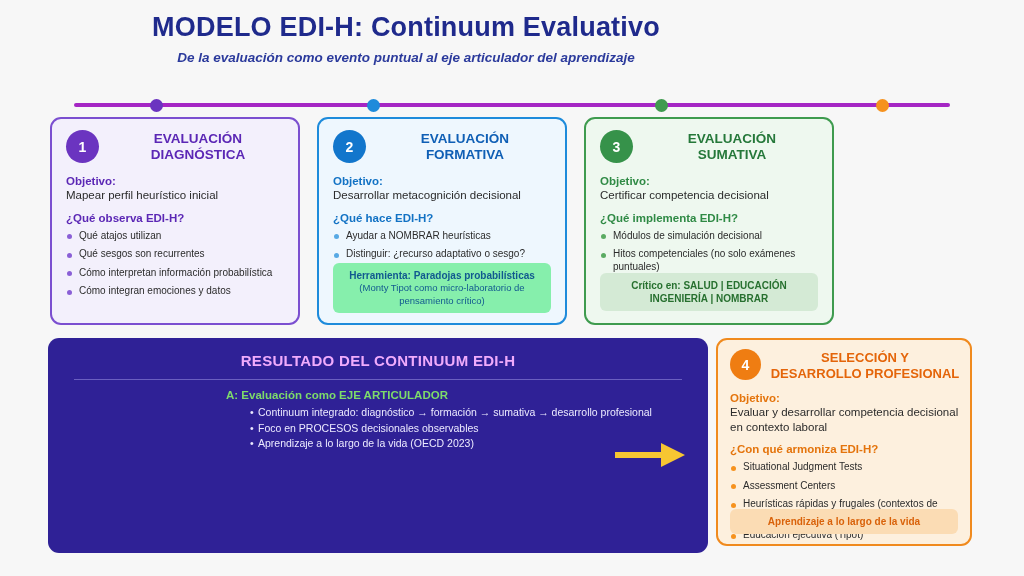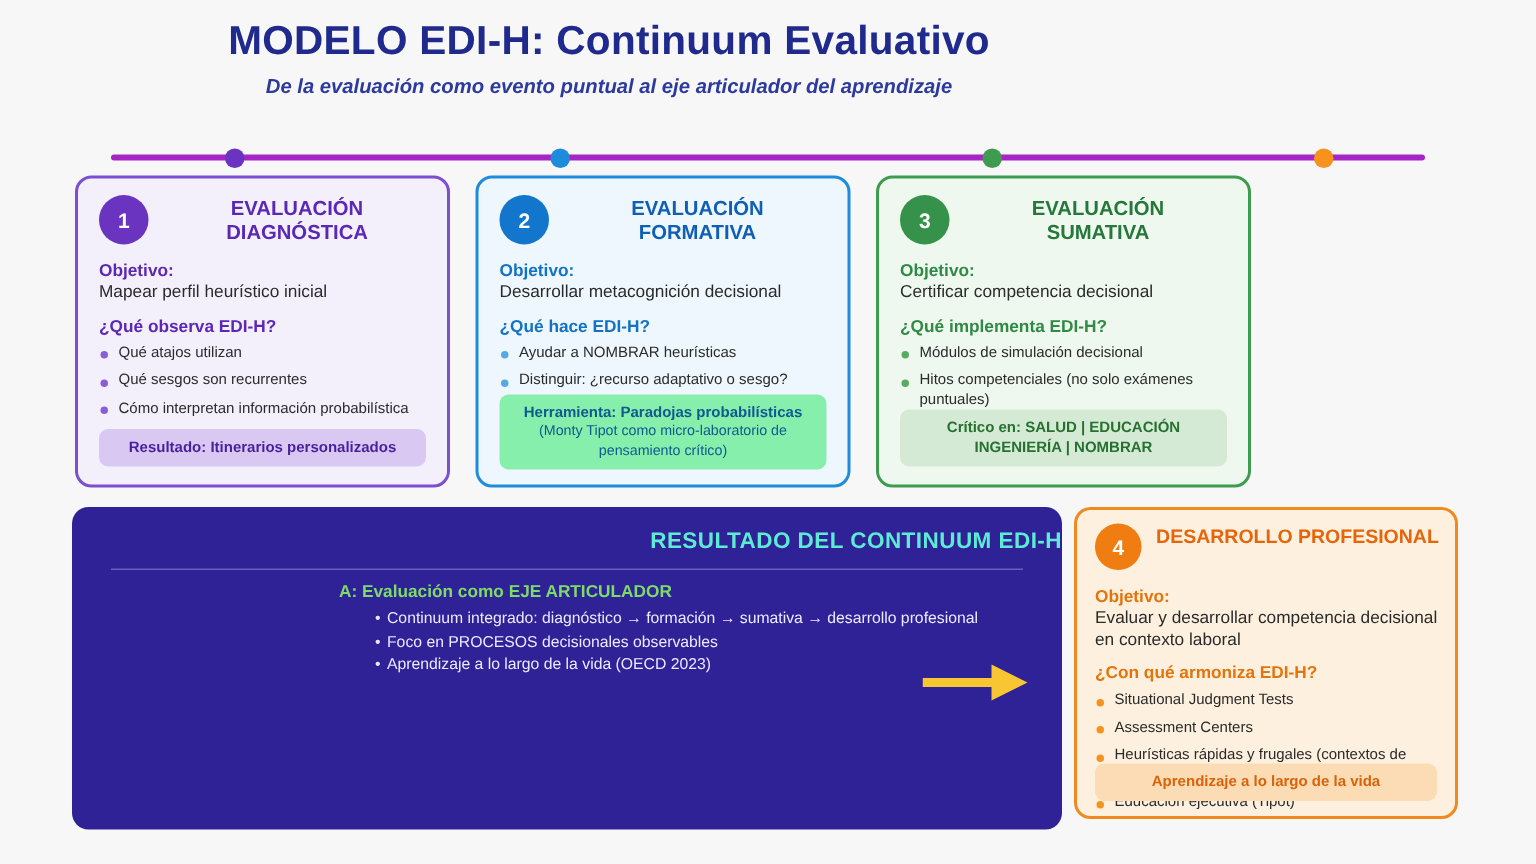--- a/index.html
+++ b/index.html
@@ -82,21 +82,21 @@
   #card3 .obj-label,#card3 .q-label{color:#2f8a45;}
   #card3 ul.blist li:before{background:#5aab62;}
   #card3 .chip{bottom:12px;background:#d4ead5;color:#27702f;}
 
   
   #panel{
     position:absolute;left:48px;top:338px;width:660px;height:215px;
     background:#2f2196;border-radius:11px;overflow:hidden;
   }
   .panel-title{
-    margin-top:14px;text-align:right;color:#5eead4;font-size:15px;font-weight:bold;
+    margin-top:14px;text-align:center;color:#f0abfc;font-size:15px;font-weight:bold;
     letter-spacing:.3px;
   }
   .panel-rule{margin:10px 26px 0 26px;height:1px;background:#6a5fc0;}
   .blk{margin-top:9px;padding-left:178px;}
   .blk-head{font-size:11.5px;font-weight:bold;}
   .blk-head.de{color:#ff5b3a;}
   .blk-head.a{color:#7ddb6a;}
   .blk ul{list-style:none;margin:5px 0 0 0;padding:0 0 0 24px;}
   .blk ul li{
     color:#eceaff;font-size:10.5px;line-height:1.3;margin-bottom:2px;position:relative;padding-left:8px;
@@ -140,23 +140,20 @@
       <div class="obj-label">Objetivo:</div>
       <div class="obj-text">Mapear perfil heurístico inicial</div>
       <div class="q-label">¿Qué observa EDI-H?</div>
       <ul class="blist">
           <li>Qué atajos utilizan</li>
           <li>Qué sesgos son recurrentes</li>
           <li>Cómo interpretan información probabilística</li>
           <li>Cómo integran emociones y datos</li>
         </ul>
     </div>
-    <div class="chip">
-      <span>Resultado: Itinerarios personalizados</span>
-    </div>
   </div>
 
   <div class="card" id="card2">
     <div class="badge">2</div>
     <div class="card-title">
       <div>EVALUACIÓN</div>
       <div>FORMATIVA</div>
     </div>
     <div class="card-body">
       <div class="obj-label">Objetivo:</div>
@@ -211,20 +208,21 @@
 
   </div>
 
   <svg class="arrow" viewBox="0 0 72 30">
     <path d="M0 12 H46 V3 L70 15 L46 27 V18 H0 Z" fill="#f7c632"></path>
   </svg>
 
   <div class="card" id="card4">
     <div class="badge">4</div>
     <div class="card-title">
+      <div>SELECCIÓN Y</div>
       <div>DESARROLLO PROFESIONAL</div>
     </div>
     <div class="card-body">
       <div class="obj-label">Objetivo:</div>
       <div class="obj-text">Evaluar y desarrollar competencia decisional en contexto laboral</div>
       <div class="q-label">¿Con qué armoniza EDI-H?</div>
       <ul class="blist">
           <li>Situational Judgment Tests</li>
           <li>Assessment Centers</li>
           <li>Heurísticas rápidas y frugales (contextos de riesgo)</li>

